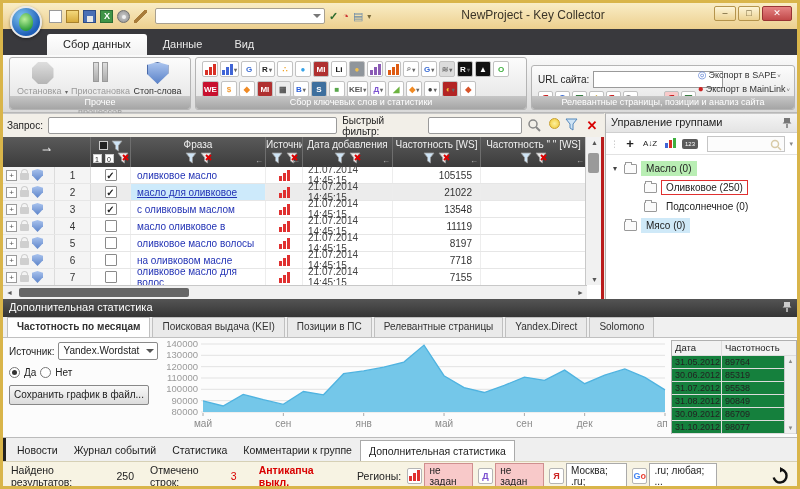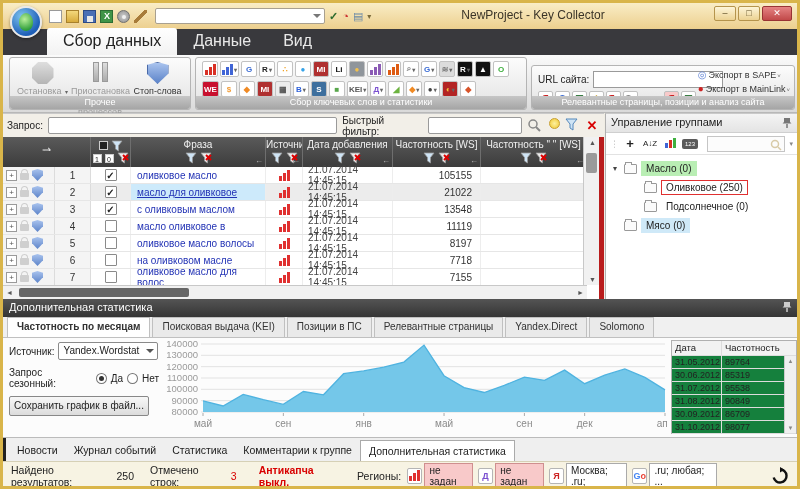--- a/index.html
+++ b/index.html
@@ -30,21 +30,21 @@
   .qat-combo i{position:absolute;right:3px;top:5px;border:4px solid transparent;border-top-color:#777;}
   .ticon{font-size:11px;line-height:13px;}
   .title{position:absolute;left:380px;width:300px;top:5px;text-align:center;font-size:12px;color:#3a3428;}
   .winbtns{position:absolute;right:5px;top:3px;display:flex;gap:2px;}
   .wbtn{width:22px;height:15px;border:1px solid #b5944c;border-radius:2px;
     background:linear-gradient(#fdf5d8,#ecd292);font-size:9px;line-height:13px;text-align:center;color:#5a4a22;}
   .wbtn.close{width:30px;background:linear-gradient(#e58383,#c14949);border-color:#933;color:#fff;}
   
   .tabsrow{position:absolute;left:0;right:0;top:26px;height:26px;background:#39393d;}
   .rtabs{position:absolute;left:44px;bottom:0;display:flex;}
-  .rtab{padding:4px 16px 5px;font-size:16px;color:#e8e8e8;}
+  .rtab{padding:4px 16px 5px;font-size:11px;color:#e8e8e8;}
   .rtab.active{background:linear-gradient(#fff,#f2f2f2);color:#222;border-radius:3px 3px 0 0;}
   
   .ribbon{position:absolute;left:0;right:0;top:52px;height:58px;background:linear-gradient(#fafafa,#dadada);border-bottom:1px solid #b8b8b8;}
   .rgroup{position:absolute;top:2px;bottom:2px;border:1px solid #b4b4b4;border-radius:3px;
     background:linear-gradient(#fcfcfc,#e2e2e2);}
   .rgroup .caption{position:absolute;left:0;right:0;bottom:0;height:13px;border-radius:0 0 3px 3px;
     background:linear-gradient(#c6c6c6,#a5a5a5);color:#fff;font-size:9px;text-align:center;line-height:13px;}
   .g1{left:6px;width:182px;} .g2{left:192px;width:332px;} .g3{left:528px;width:264px;margin-top:8px;}
   .bigbtns{display:flex;padding:2px 4px;}
   .bigbtn{width:58px;text-align:center;font-size:9px;color:#333;line-height:10px;padding-top:1px;}
@@ -72,21 +72,21 @@
   .exports{position:absolute;right:4px;top:3px;font-size:9px;color:#333;}
   .exports div{margin-bottom:3px;white-space:nowrap;}
   .exports b{font-weight:normal;font-size:10px;margin-right:2px;}
   
   .queryrow{position:absolute;left:0;width:601px;top:110px;height:24px;background:#f2efe8;
     border-top:1px solid #c9c9c9;display:flex;align-items:center;gap:5px;padding:0 4px;font-size:10px;}
   .qinput{height:17px;background:#fff;border:1px solid #9a9a9a;border-radius:2px;}
   .qicons{display:flex;gap:3px;align-items:center;}
   .qico{width:16px;height:16px;text-align:center;line-height:15px;}
   
-  .grid{position:absolute;left:0;top:134px;width:601px;height:162px;background:#fff;border-right:5px solid #b91c1c;}
+  .grid{position:absolute;left:0;top:134px;width:601px;height:162px;background:#fff;border-right:3px solid #b91c1c;}
   .ghead{position:absolute;left:0;top:0;width:584px;height:30px;display:flex;
     background:linear-gradient(#5a5a5a,#3c3c3c);color:#f0f0f0;font-size:10px;}
   .hcell{border-right:1px solid #6e6e6e;position:relative;}
   .hcell .t{text-align:center;padding-top:2px;height:14px;overflow:hidden;white-space:nowrap;}
   .hcell .ic{display:flex;gap:3px;justify-content:center;align-items:center;height:14px;}
   .dockarr{position:absolute;right:2px;bottom:2px;font-size:8px;color:#bbb;}
   .minibox{width:9px;height:9px;border:1px solid #ccc;background:#fff;color:#222;font-size:7px;line-height:9px;text-align:center;}
   .rows{position:absolute;left:0;top:30px;width:584px;}
   .grow{display:flex;height:17px;border-bottom:1px solid #e6e6e6;background:#fff;font-size:10px;align-items:center;}
   .grow.sel{background:#ececec;}
@@ -748,21 +748,20 @@
         <div class="sptab">Yandex.Direct</div>
         <div class="sptab">Solomono</div>
       </div>
     <div class="sp-body">
       <div class="ctrls">
         <div class="ctrl-row">
           <span>Источник:</span>
           <span class="selbox"><span>Yandex.Wordstat</span><i></i></span>
         </div>
         <div class="ctrl-row">
-          <span>Запрос сезонный:</span>
           <span class="radio on"></span>
           <span>Да</span>
           <span class="radio"></span>
           <span>Нет</span>
         </div>
         <div class="savebtn">Сохранить график в файл...</div>
       </div>
       <div id="chart">
           <svg width="512" height="96" font-family="Liberation Sans,sans-serif">
             <line x1="46" y1="72" x2="510" y2="72" stroke="#e2e2e2"></line>

